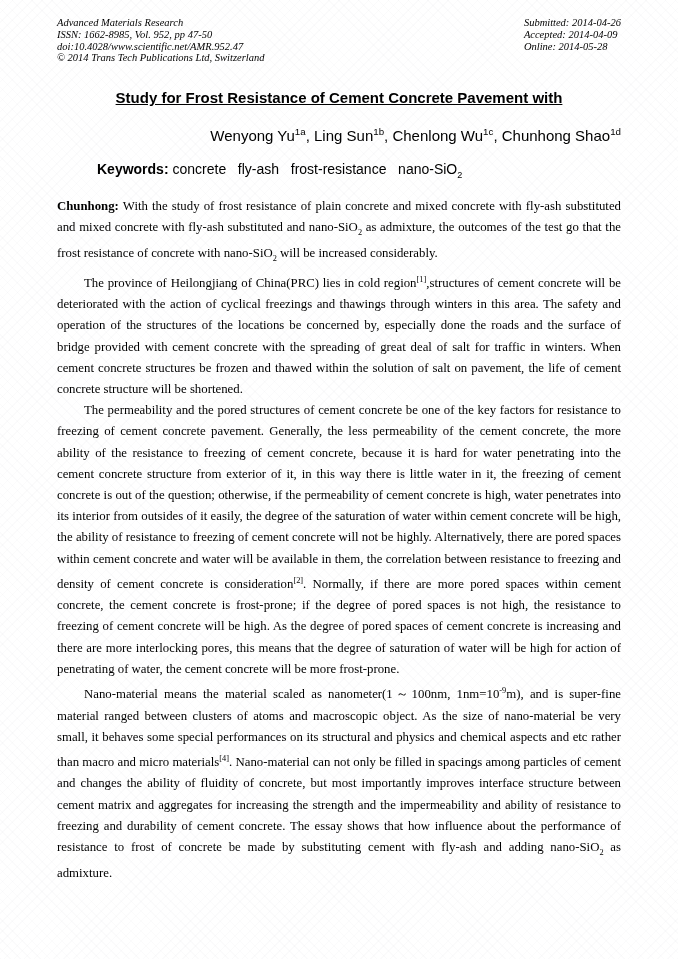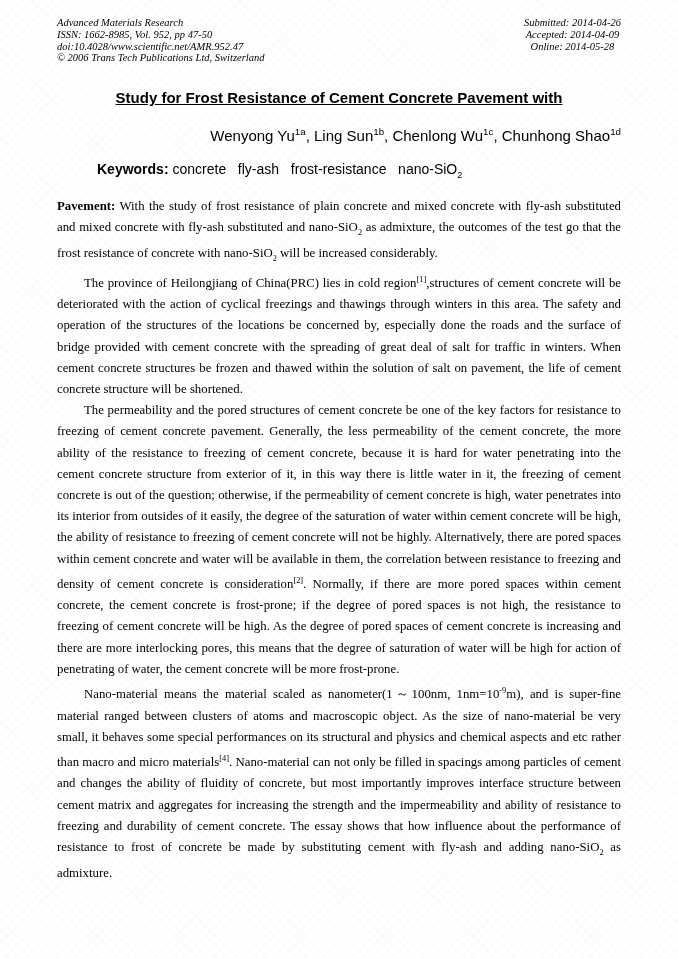--- a/index.html
+++ b/index.html
@@ -28,21 +28,21 @@
 
   
   .header-row {
     display: flex;
     justify-content: space-between;
     font-style: italic;
     font-size: 10.5px;
     line-height: 11.8px;
   }
   .header-left  { text-align: left; }
-  .header-right { text-align: center; }
+  .header-right { text-align: left; }
 
   
   .title {
     margin-top: 23px;
     text-align: center;
     font-family: "Liberation Sans", sans-serif;
     font-weight: bold;
     font-size: 15px;
     line-height: 22px;
     text-decoration: underline;
@@ -93,21 +93,21 @@
 </head>
 <body>
 
 <div class="page">
 
   <div class="header-row">
     <div class="header-left">
       <div>Advanced Materials Research</div>
       <div>ISSN: 1662-8985, Vol. 952, pp 47-50</div>
       <div>doi:10.4028/www.scientific.net/AMR.952.47</div>
-      <div>© 2006 Trans Tech Publications Ltd, Switzerland</div>
+      <div>© 2014 Trans Tech Publications Ltd, Switzerland</div>
     </div>
     <div class="header-right">
       <div>Submitted: 2014-04-26</div>
       <div>Accepted: 2014-04-09</div>
       <div>Online: 2014-05-28</div>
     </div>
   </div>
 
   <div class="title">
     <div>Study for Frost Resistance of Cement Concrete Pavement with</div>
@@ -116,21 +116,21 @@
   <div class="authors">Wenyong Yu<sup>1a</sup>, Ling Sun<sup>1b</sup>, Chenlong Wu<sup>1c</sup>, Chunhong Shao<sup>1d</sup></div>
 
 
 
   <div class="keywords">
     <span class="kw-label">Keywords:</span>
     <span>concrete&nbsp;&nbsp;&nbsp;fly-ash&nbsp;&nbsp;&nbsp;frost-resistance&nbsp;&nbsp;&nbsp;nano-SiO<sub>2</sub></span>
   </div>
 
   <div class="bodytext abstract">
-    <span class="abs-label">Pavement:</span>
+    <span class="abs-label">Chunhong:</span>
     <span>With the study of frost resistance of plain concrete and mixed concrete with fly-ash substituted and mixed concrete with fly-ash substituted and nano-SiO<sub>2</sub> as admixture, the outcomes of the test go that the frost resistance of concrete with nano-SiO<sub>2</sub> will be increased considerably.</span>
   </div>
 
   <div class="bodytext">
     <p class="para">The province of Heilongjiang of China(PRC) lies in cold region<sup>[1]</sup>,structures of cement concrete will be deteriorated with the action of cyclical freezings and thawings through winters in this area. The safety and operation of the structures of the locations be concerned by, especially done the roads and the surface of bridge provided with cement concrete with the spreading of great deal of salt for traffic in winters. When cement concrete structures be frozen and thawed within the solution of salt on pavement, the life of cement concrete structure will be shortened.</p>
     <p class="para">The permeability and the pored structures of cement concrete be one of the key factors for resistance to freezing of cement concrete pavement. Generally, the less permeability of the cement concrete, the more ability of the resistance to freezing of cement concrete, because it is hard for water penetrating into the cement concrete structure from exterior of it, in this way there is little water in it, the freezing of cement concrete is out of the question; otherwise, if the permeability of cement concrete is high, water penetrates into its interior from outsides of it easily, the degree of the saturation of water within cement concrete will be high, the ability of resistance to freezing of cement concrete will not be highly. Alternatively, there are pored spaces within cement concrete and water will be available in them, the correlation between resistance to freezing and density of cement concrete is consideration<sup>[2]</sup>. Normally, if there are more pored spaces within cement concrete, the cement concrete is frost-prone; if the degree of pored spaces is not high, the resistance to freezing of cement concrete will be high. As the degree of pored spaces of cement concrete is increasing and there are more interlocking pores, this means that the degree of saturation of water will be high for action of penetrating of water, the cement concrete will be more frost-prone.</p>
     <p class="para">Nano-material means the material scaled as nanometer(1～100nm, 1nm=10<sup>-9</sup>m), and is super-fine material ranged between clusters of atoms and macroscopic object. As the size of nano-material be very small, it behaves some special performances on its structural and physics and chemical aspects and etc rather than macro and micro materials<sup>[4]</sup>. Nano-material can not only be filled in spacings among particles of cement and changes the ability of fluidity of concrete, but most importantly improves interface structure between cement matrix and aggregates for increasing the strength and the impermeability and ability of resistance to freezing and durability of cement concrete. The essay shows that how influence about the performance of resistance to frost of concrete be made by substituting cement with fly-ash and adding nano-SiO<sub>2</sub> as admixture.</p>
 
   </div>
 

